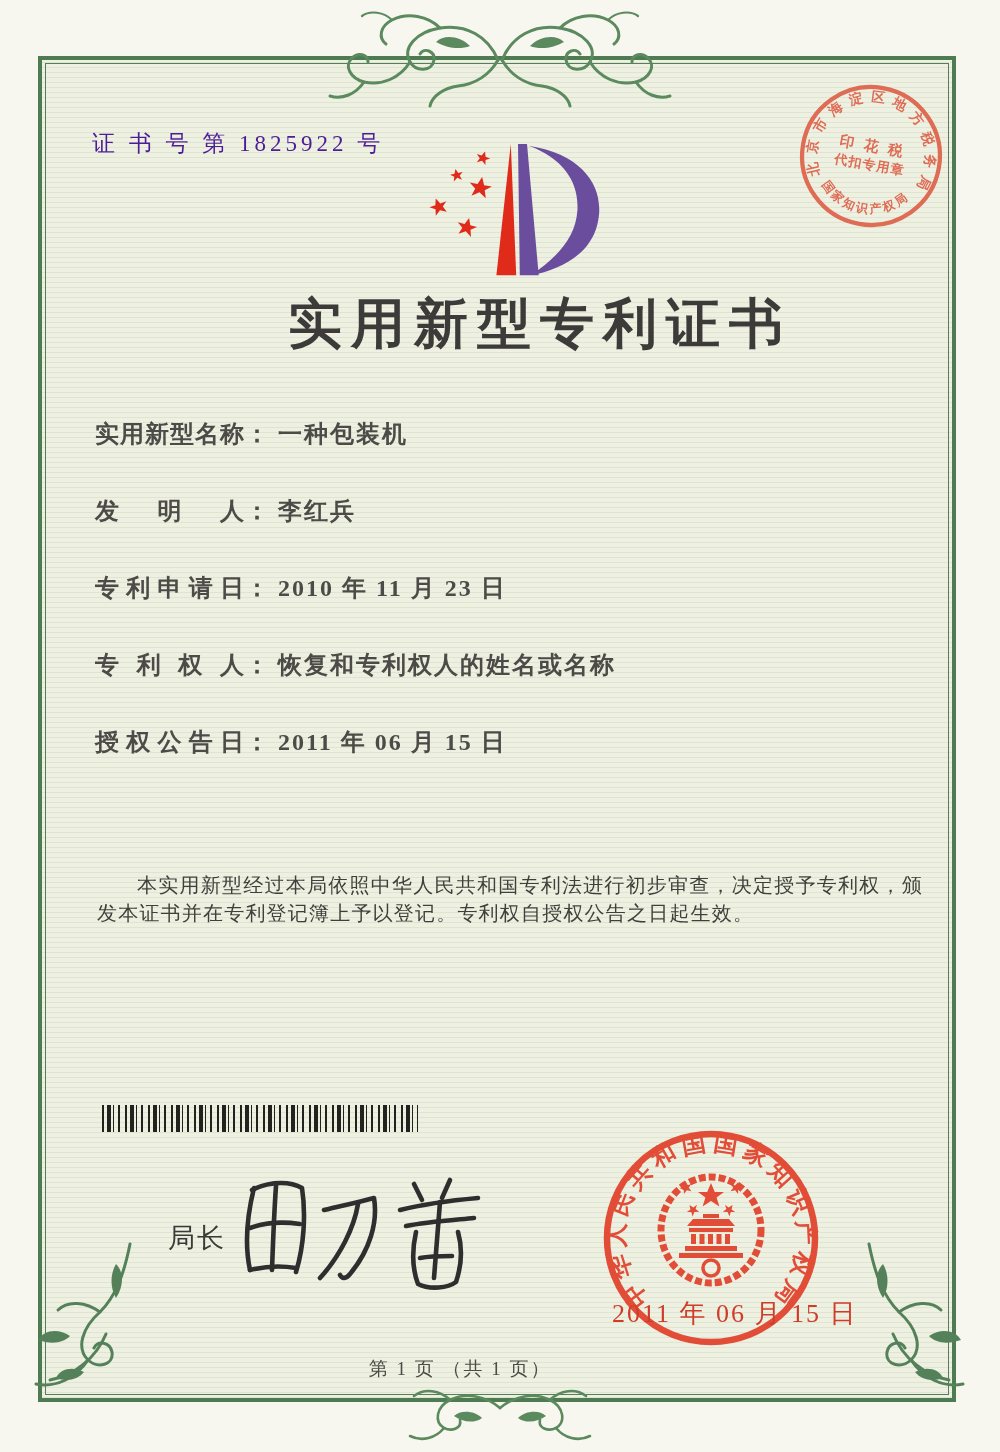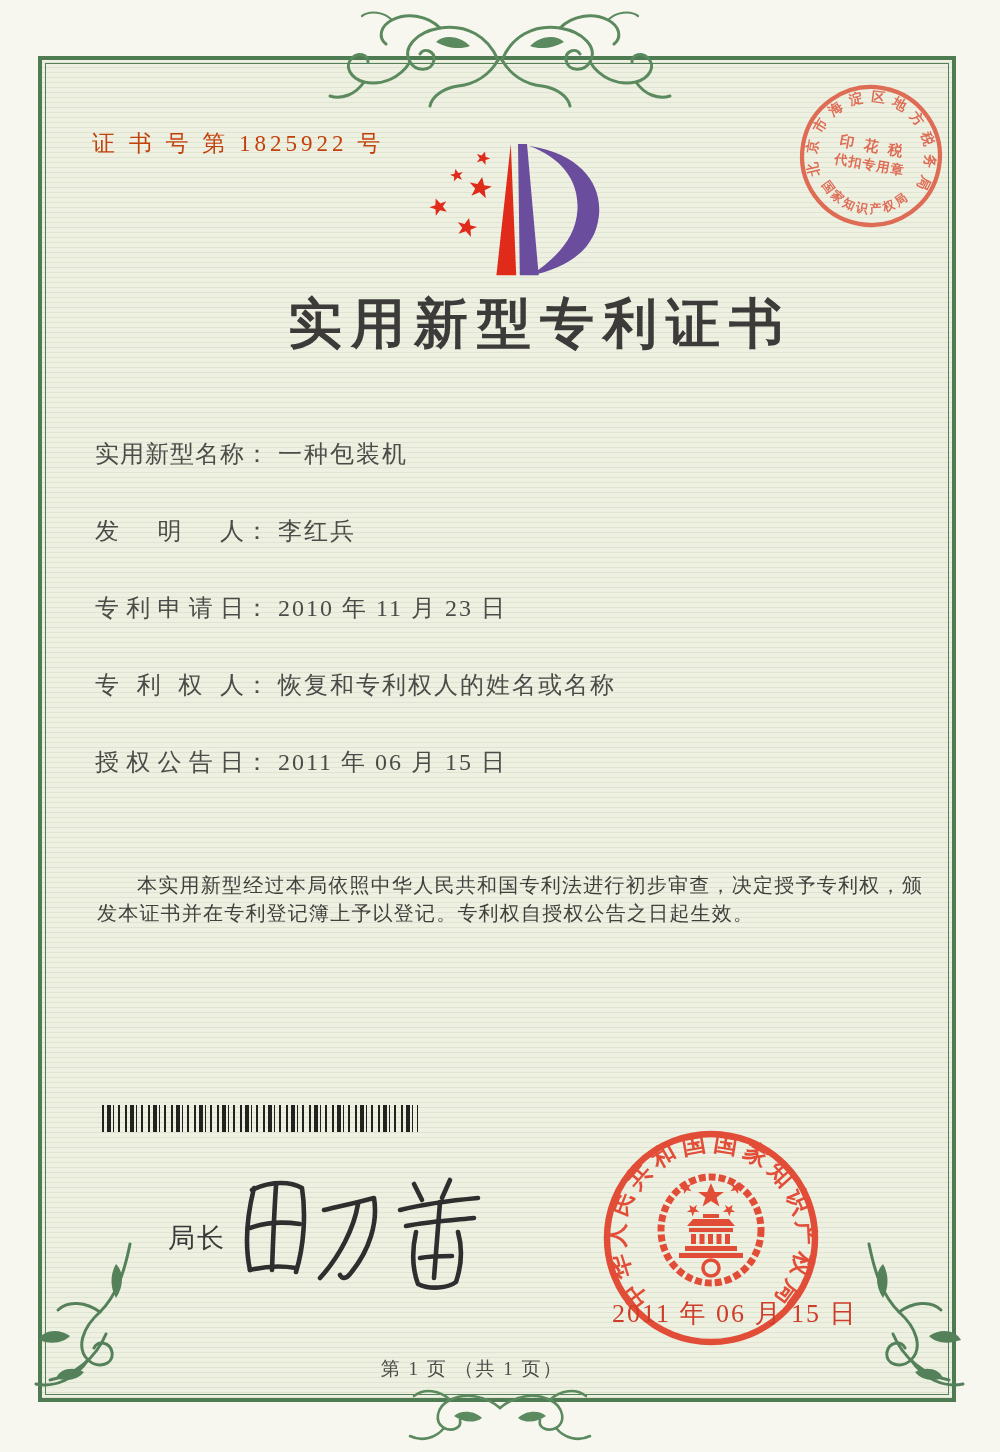--- a/index.html
+++ b/index.html
@@ -26,30 +26,30 @@
   }
   
   .orn{position:absolute;pointer-events:none;}
   .orn-top{left:320px;top:2px;width:360px;height:112px;}
   .orn-bottom-center{left:390px;top:1378px;width:220px;height:64px;}
   .orn-bl{left:12px;top:1238px;width:135px;height:165px;}
   .orn-br{left:852px;top:1238px;width:135px;height:165px;transform:scaleX(-1);}
   
   .cert-number{
     position:absolute;left:92px;top:128px;
-    font-size:23px;letter-spacing:4px;color:#c2410c;
+    font-size:23px;letter-spacing:4px;color:#4c1d95;
   }
   .logo{position:absolute;left:392px;top:136px;width:225px;height:158px;}
   .title{
     position:absolute;left:0;top:288px;width:1000px;
     text-align:center;font-size:54px;font-weight:600;
     letter-spacing:9px;color:#3c3b39;padding-left:40px;
   }
   
-  .fields{position:absolute;left:95px;top:438px;width:840px;}
+  .fields{position:absolute;left:95px;top:418px;width:840px;font-weight:bold;}
   .field-row{height:77px;font-size:24px;color:#4c4b48;letter-spacing:1px;}
   .field-label{
     display:inline-block;width:150px;
     text-align:justify;text-align-last:justify;
     vertical-align:top;
   }
   .field-colon{display:inline-block;margin-right:8px;}
   .field-value{letter-spacing:2px;}
   
   .body-text{
@@ -81,21 +81,21 @@
     font-size:26px;color:#cf3d29;letter-spacing:2px;z-index:5;
   }
   
   .tax-stamp{
     position:absolute;left:795px;top:80px;width:152px;height:152px;
     transform:rotate(10deg);opacity:0.88;
   }
   
   .footer{
     position:absolute;left:0;top:1356px;width:920px;
-    text-align:center;font-size:19px;color:#4c4b48;letter-spacing:2px;padding-left:12px;
+    text-align:center;font-size:19px;color:#4c4b48;letter-spacing:2px;
   }
 </style>
 </head>
 <body>
 
 <div class="page">
 
   <div class="frame">
     <div class="frame-inner"></div>
   </div>

